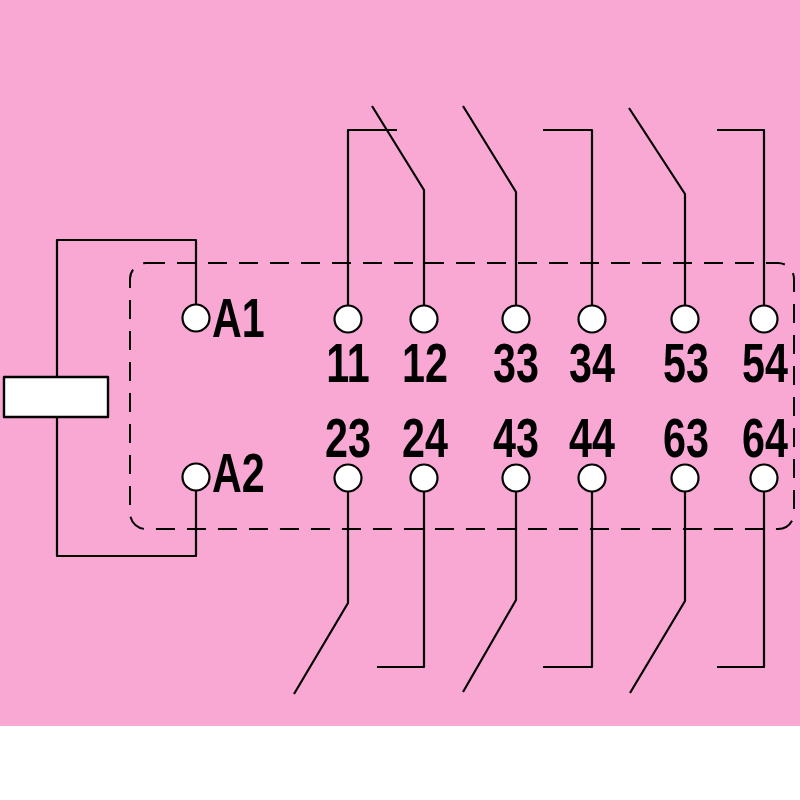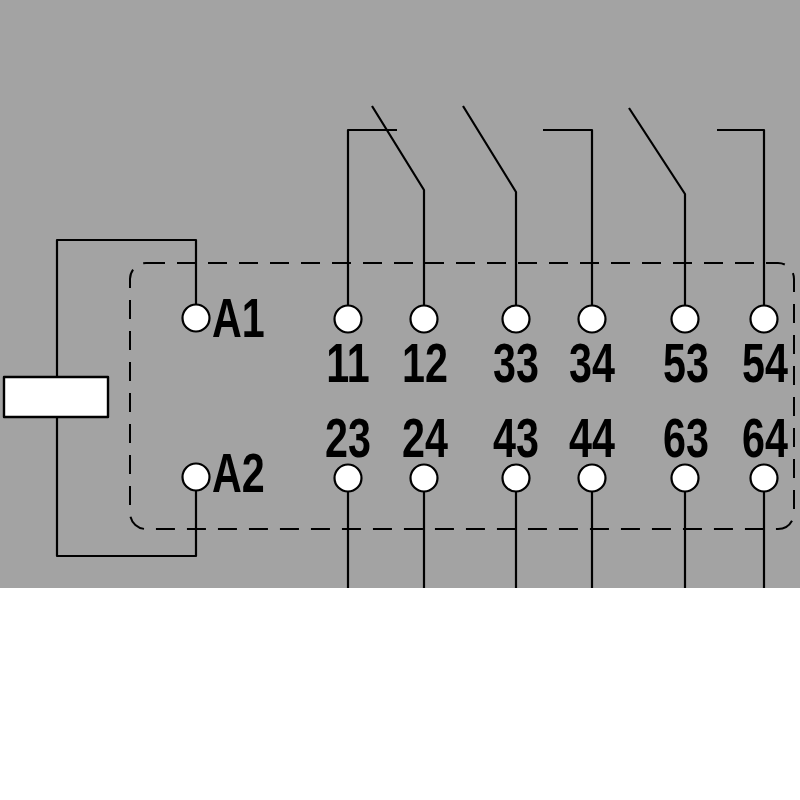--- a/index.html
+++ b/index.html
@@ -3,22 +3,22 @@
 <meta charset="utf-8">
 <style>
   html, body {
     margin: 0;
     padding: 0;
     background: #ffffff;
   }
   .stage {
     position: relative;
     width: 800px;
-    height: 588px;
-    background: #a3a3a3;
+    height: 726px;
+    background: #f9a8d4;
     font-family: "Liberation Sans", sans-serif;
     overflow: hidden;
   }
   .stage svg {
     position: absolute;
     left: 0;
     top: 0;
   }
   .lbl {
     position: absolute;

